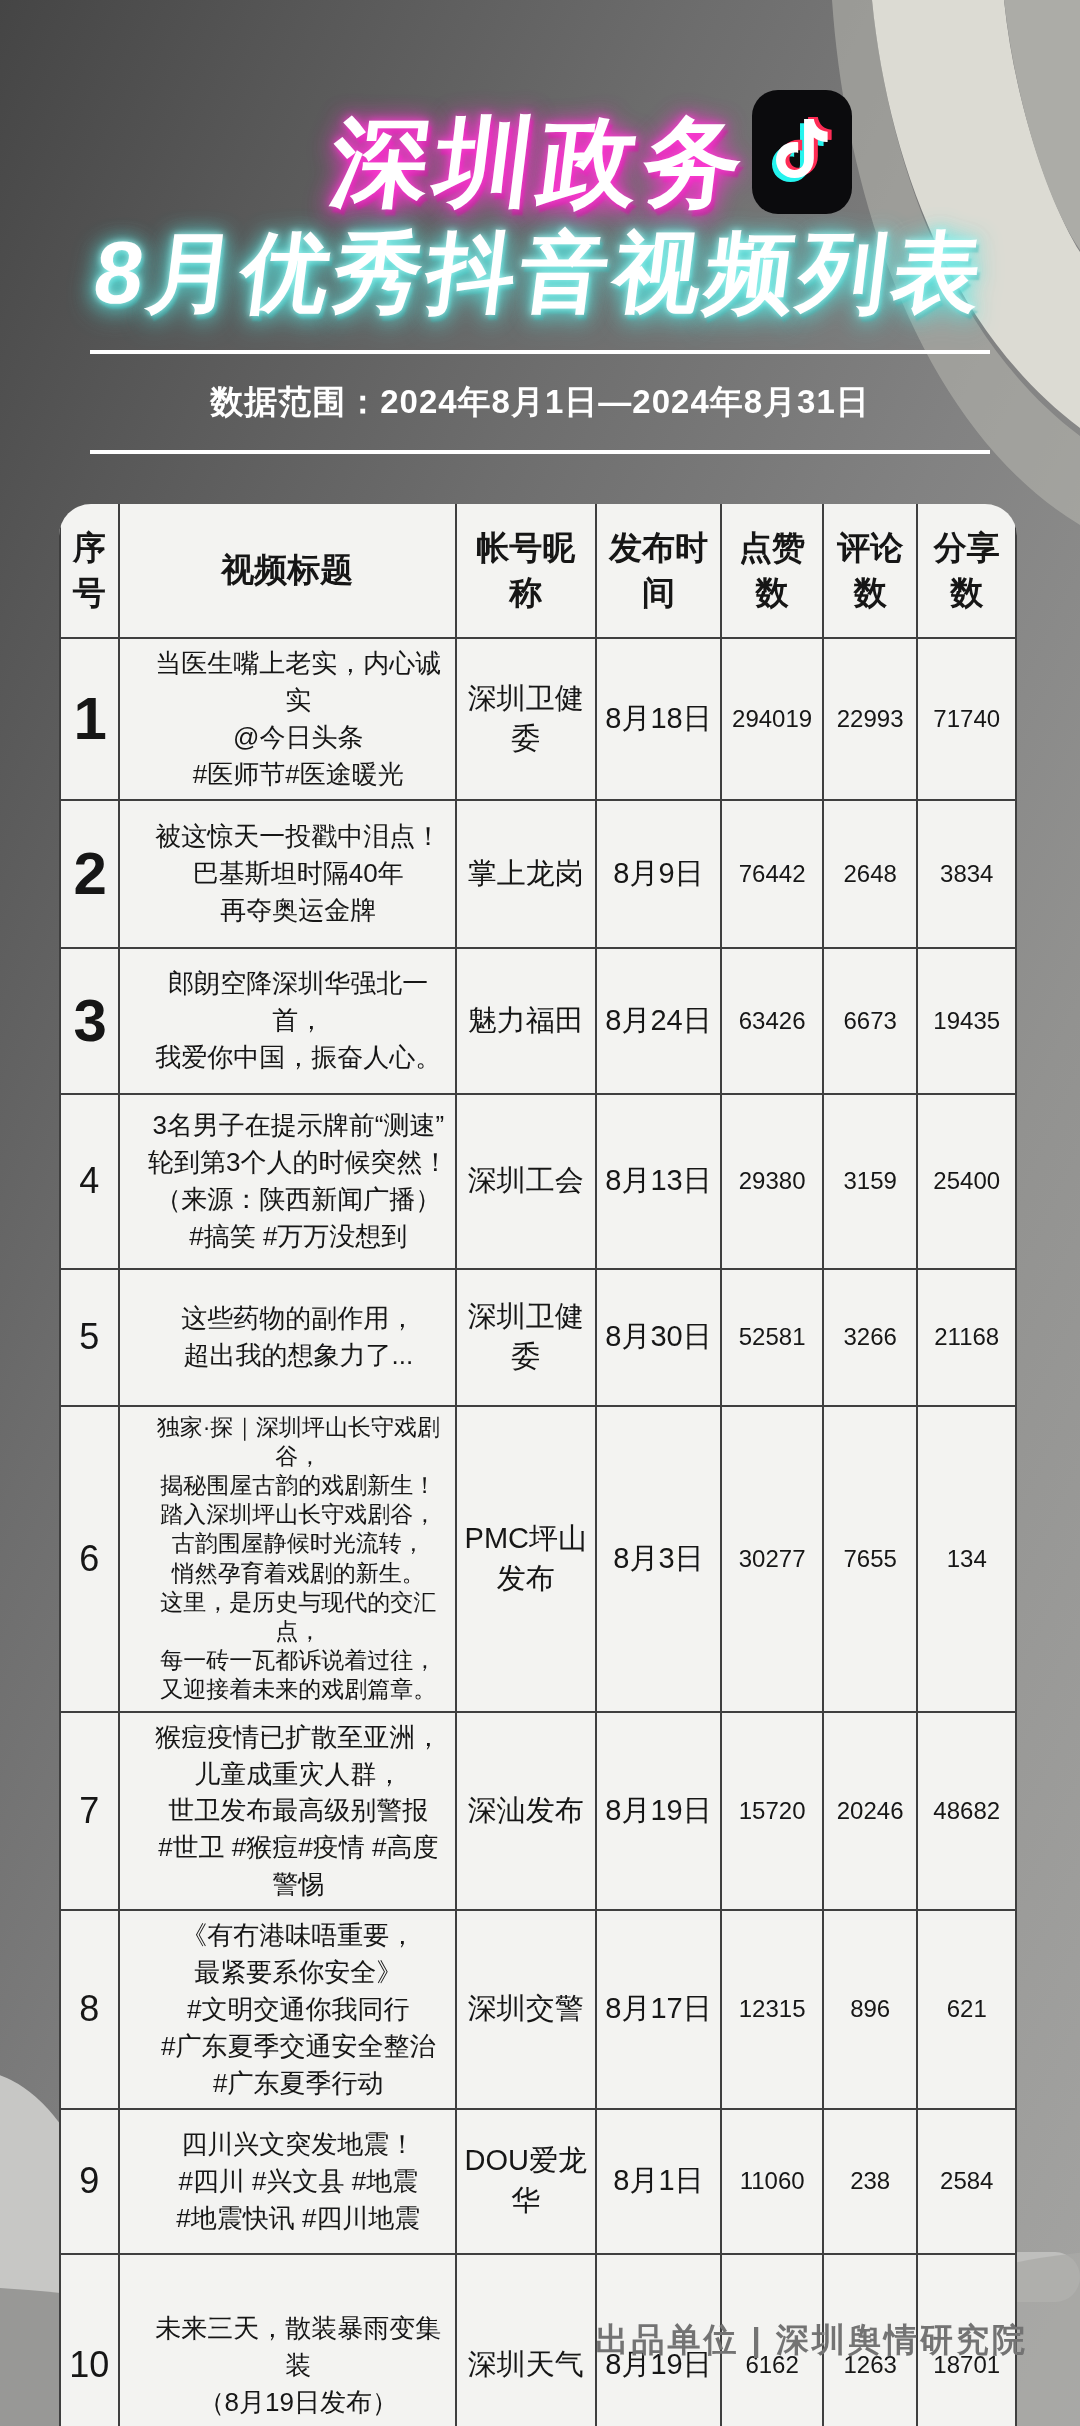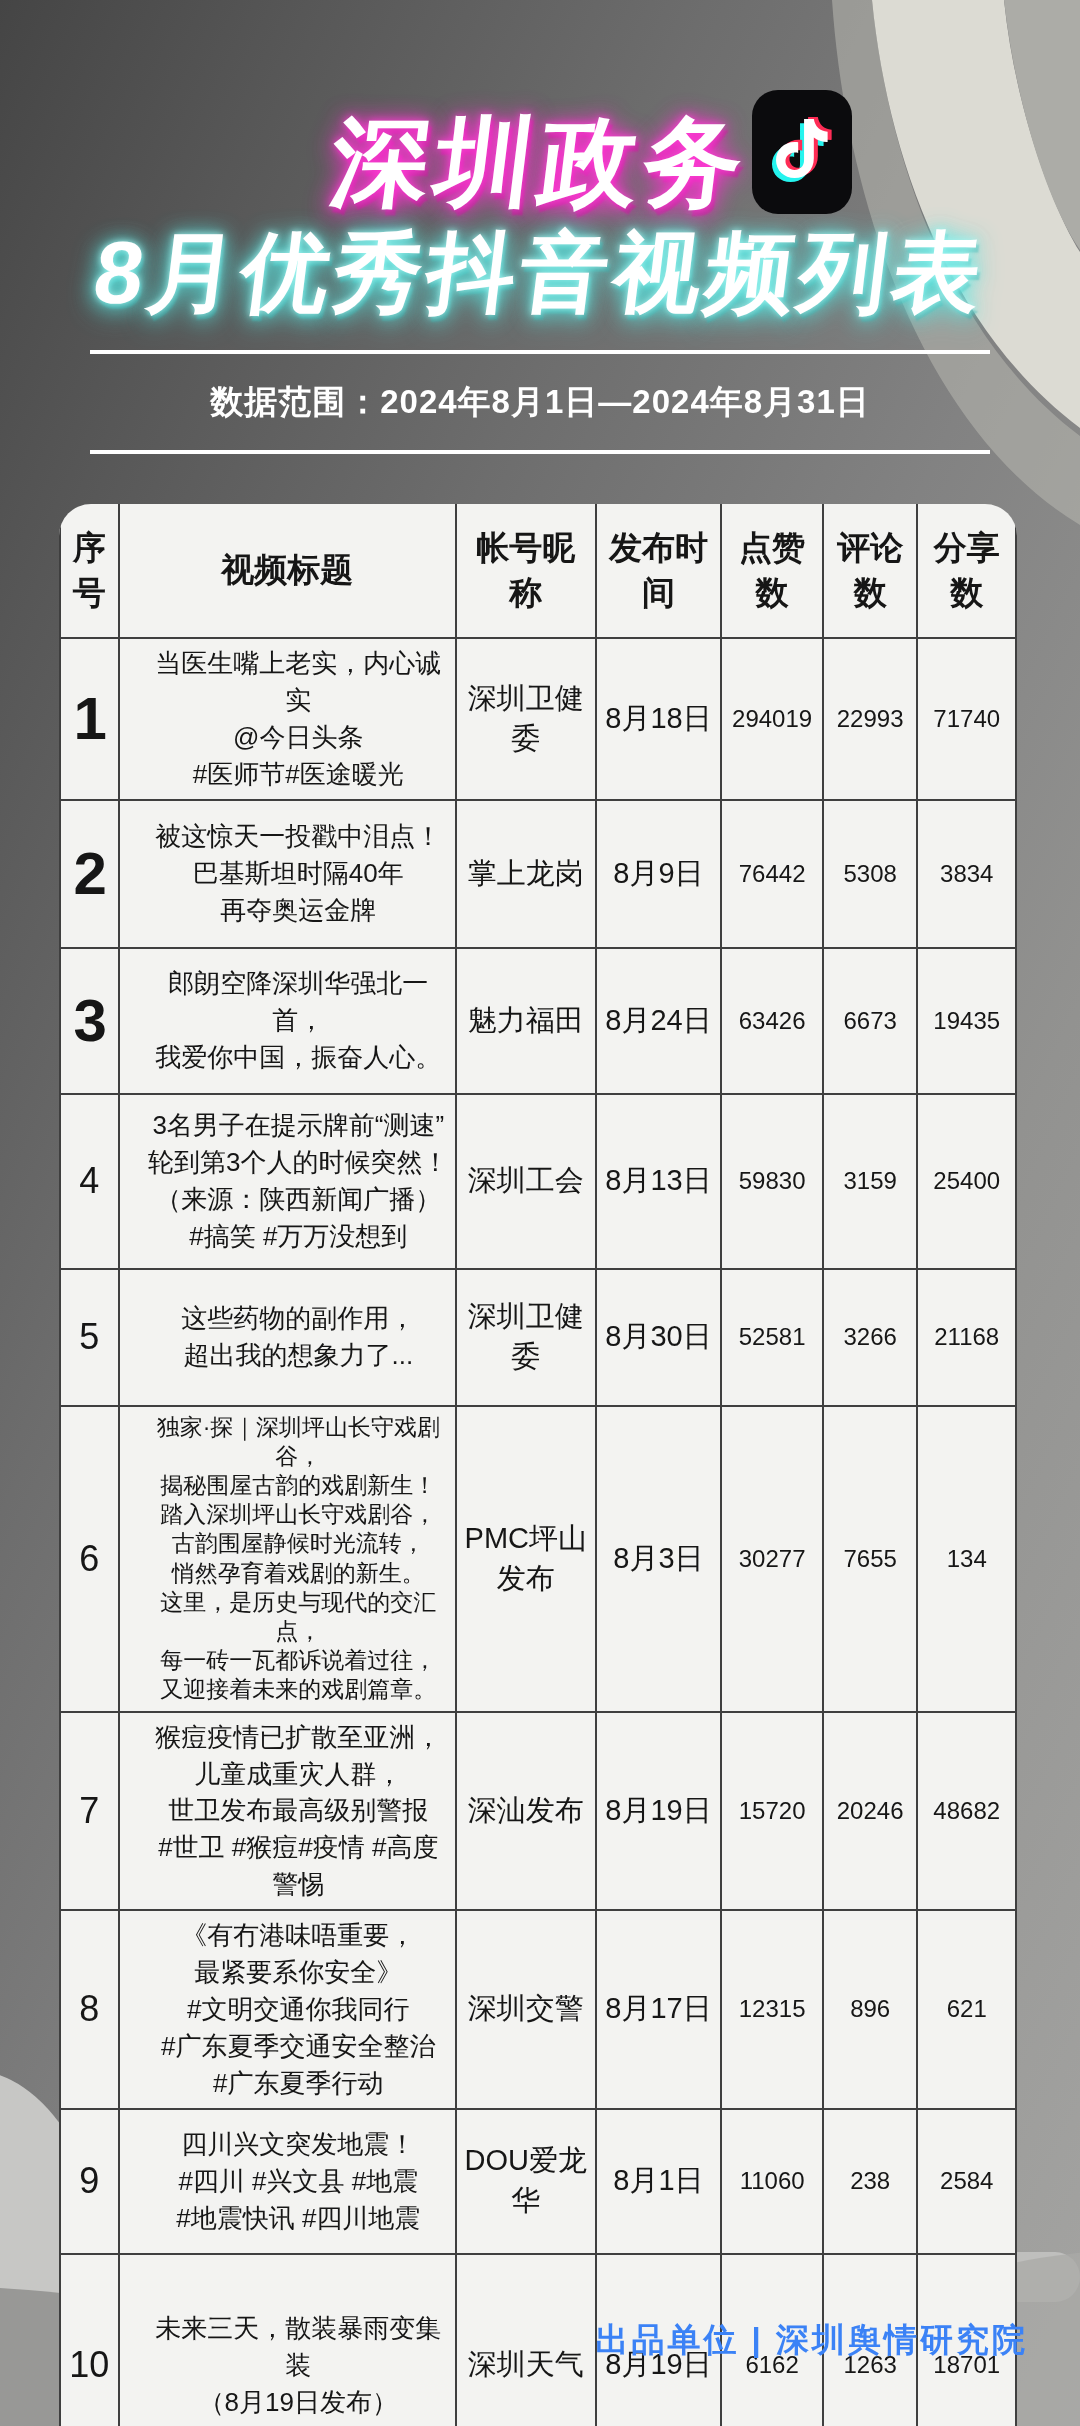--- a/index.html
+++ b/index.html
@@ -55,21 +55,21 @@
   col.c-rank{width:6.0%;} col.c-title{width:34.6%;} col.c-acct{width:14.3%;}
   col.c-date{width:12.9%;} col.c-like{width:10.4%;} col.c-cmt{width:9.7%;} col.c-share{width:10.1%;}
   td.cell-rank{font-size:36px;font-weight:400;}
   td.cell-rank.rank-big{font-size:60px;font-weight:800;letter-spacing:-2px;}
   td.cell-title{font-size:26px;line-height:1.42;white-space:pre-line;font-weight:400;padding-left:28px;}
   td.cell-title.dense{font-size:23px;line-height:1.27;}
   td.cell-acct,td.cell-date{font-size:29px;}
   td.cell-like,td.cell-cmt,td.cell-share{font-size:24px;}
   
   .footer{
-    position:absolute;right:52px;top:2318px;z-index:3;color:#3b82f6;
+    position:absolute;right:52px;top:2318px;z-index:3;color:#737373;
     font-size:33px;font-weight:700;letter-spacing:3px;
   }
 </style>
 </head>
 <body>
 
 <svg class="decor" viewBox="0 0 1080 2426" aria-hidden="true">
   <path d="M832 0 L872 0 C890 175 958 345 1080 436 L1080 525 C925 432 846 205 832 0 Z" fill="#b4b4ae" opacity="0.6"></path>
   <path d="M872 0 L1004 0 C1016 118 1058 218 1080 252 L1080 428 C952 332 888 162 872 0 Z" fill="#dcdbd3"></path>
   <path d="M1004 0 L1080 0 L1080 250 C1050 208 1016 108 1004 0 Z" fill="#acaca7"></path>
@@ -131,42 +131,42 @@
     <td class="cell-share">71740</td>
   </tr>
         <tr>
     <td class="cell-rank rank-big">2</td>
     <td class="cell-title">被这惊天一投戳中泪点！
 巴基斯坦时隔40年
 再夺奥运金牌</td>
     <td class="cell-acct">掌上龙岗</td>
     <td class="cell-date">8月9日</td>
     <td class="cell-like">76442</td>
-    <td class="cell-cmt">5308</td>
+    <td class="cell-cmt">2648</td>
     <td class="cell-share">3834</td>
   </tr>
         <tr>
     <td class="cell-rank rank-big">3</td>
     <td class="cell-title">郎朗空降深圳华强北一首，
 我爱你中国，振奋人心。</td>
     <td class="cell-acct">魅力福田</td>
     <td class="cell-date">8月24日</td>
     <td class="cell-like">63426</td>
     <td class="cell-cmt">6673</td>
     <td class="cell-share">19435</td>
   </tr>
         <tr>
     <td class="cell-rank">4</td>
     <td class="cell-title">3名男子在提示牌前“测速”
 轮到第3个人的时候突然！
 （来源：陕西新闻广播）
 #搞笑 #万万没想到</td>
     <td class="cell-acct">深圳工会</td>
     <td class="cell-date">8月13日</td>
-    <td class="cell-like">59830</td>
+    <td class="cell-like">29380</td>
     <td class="cell-cmt">3159</td>
     <td class="cell-share">25400</td>
   </tr>
         <tr>
     <td class="cell-rank">5</td>
     <td class="cell-title">这些药物的副作用，
 超出我的想象力了...</td>
     <td class="cell-acct">深圳卫健委</td>
     <td class="cell-date">8月30日</td>
     <td class="cell-like">52581</td>

